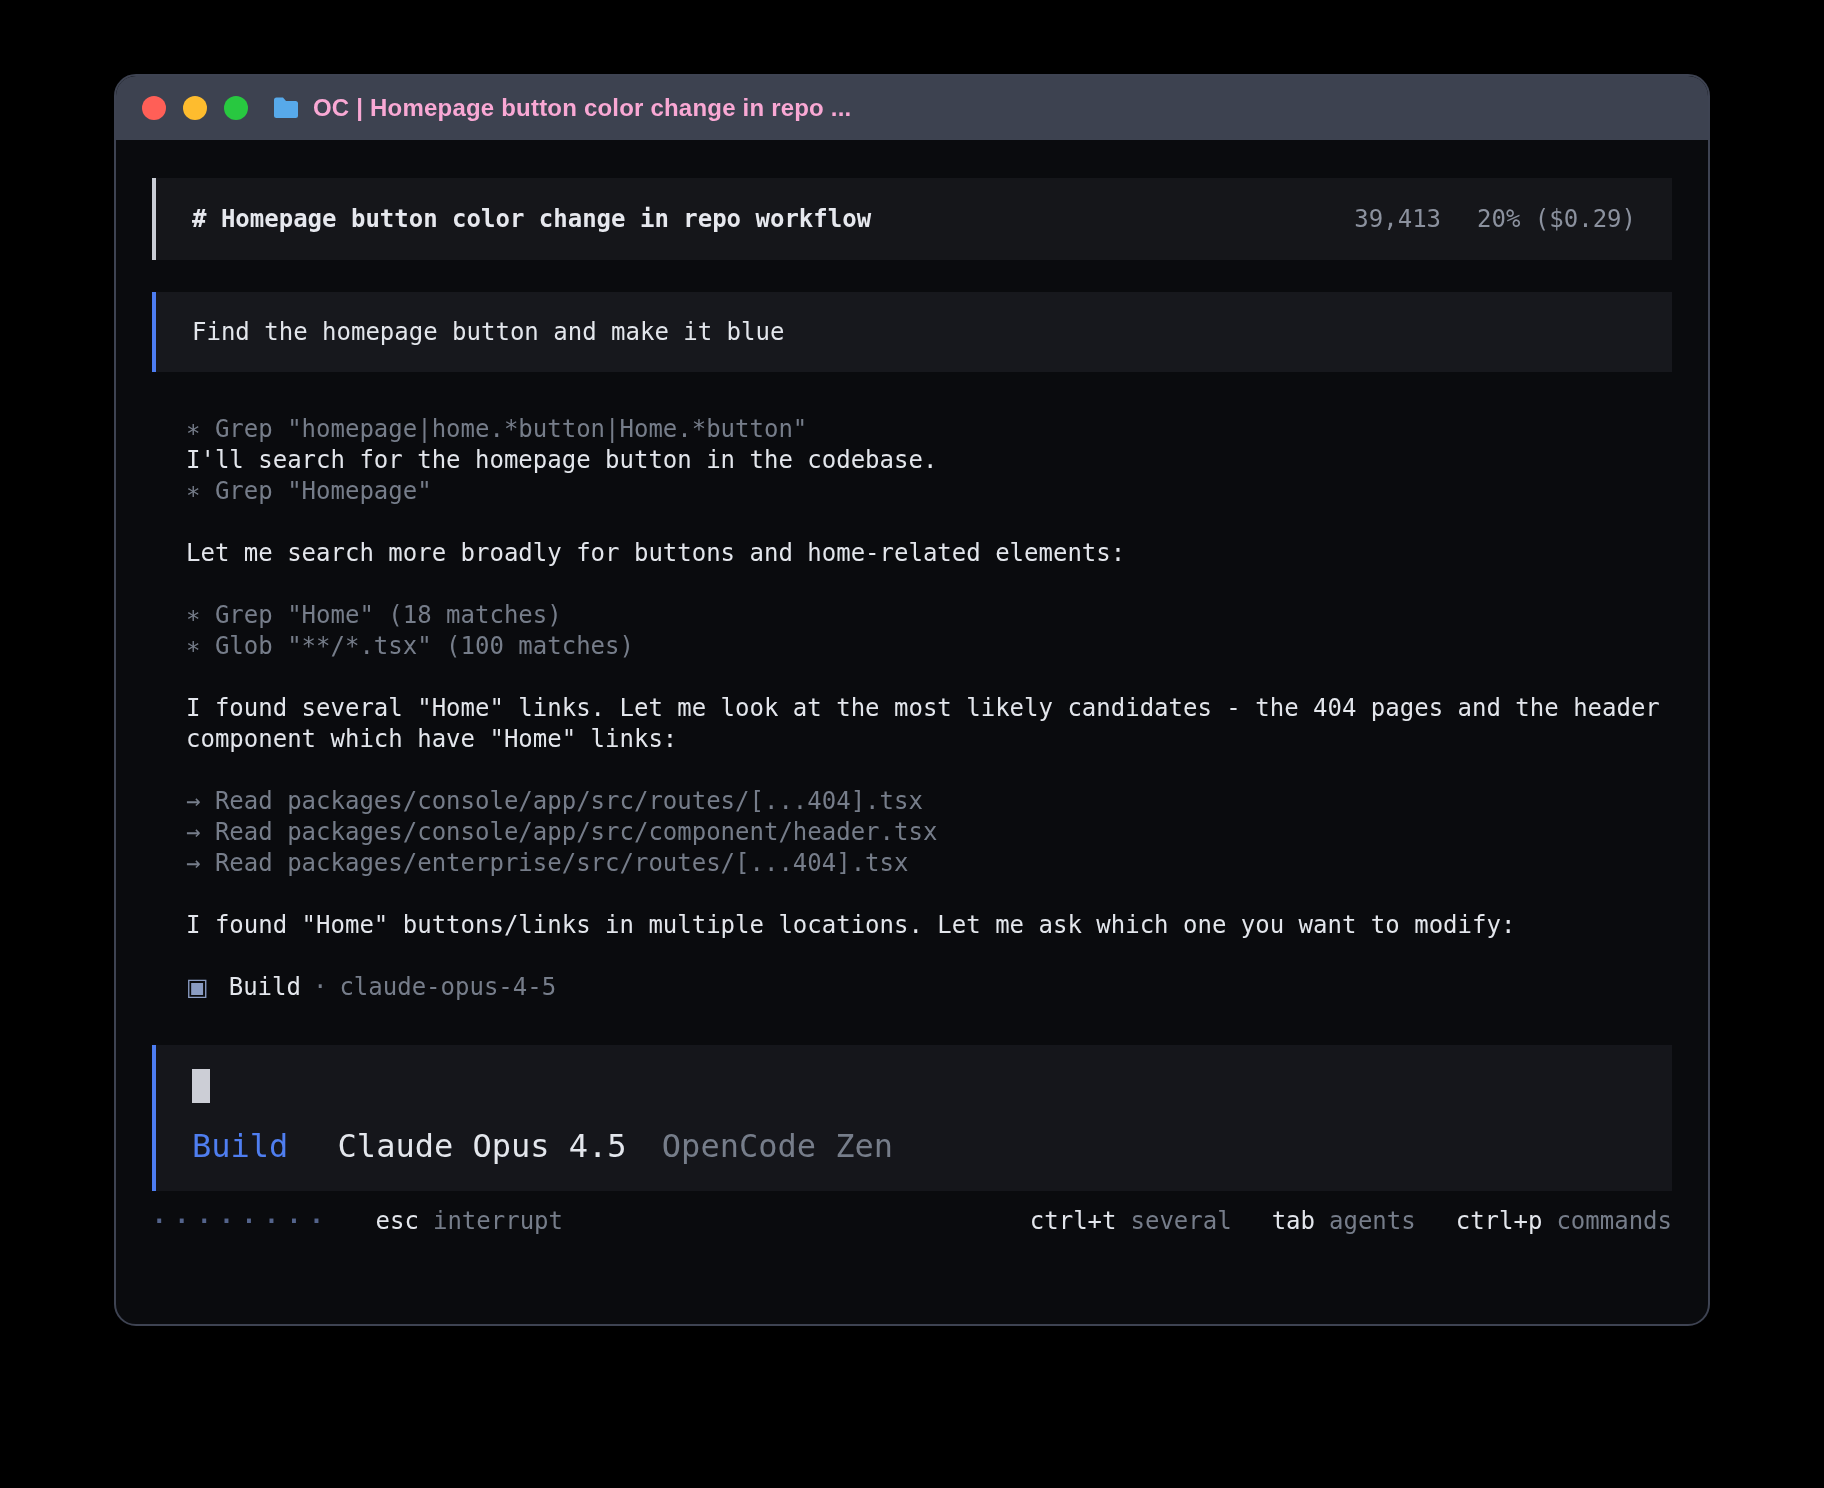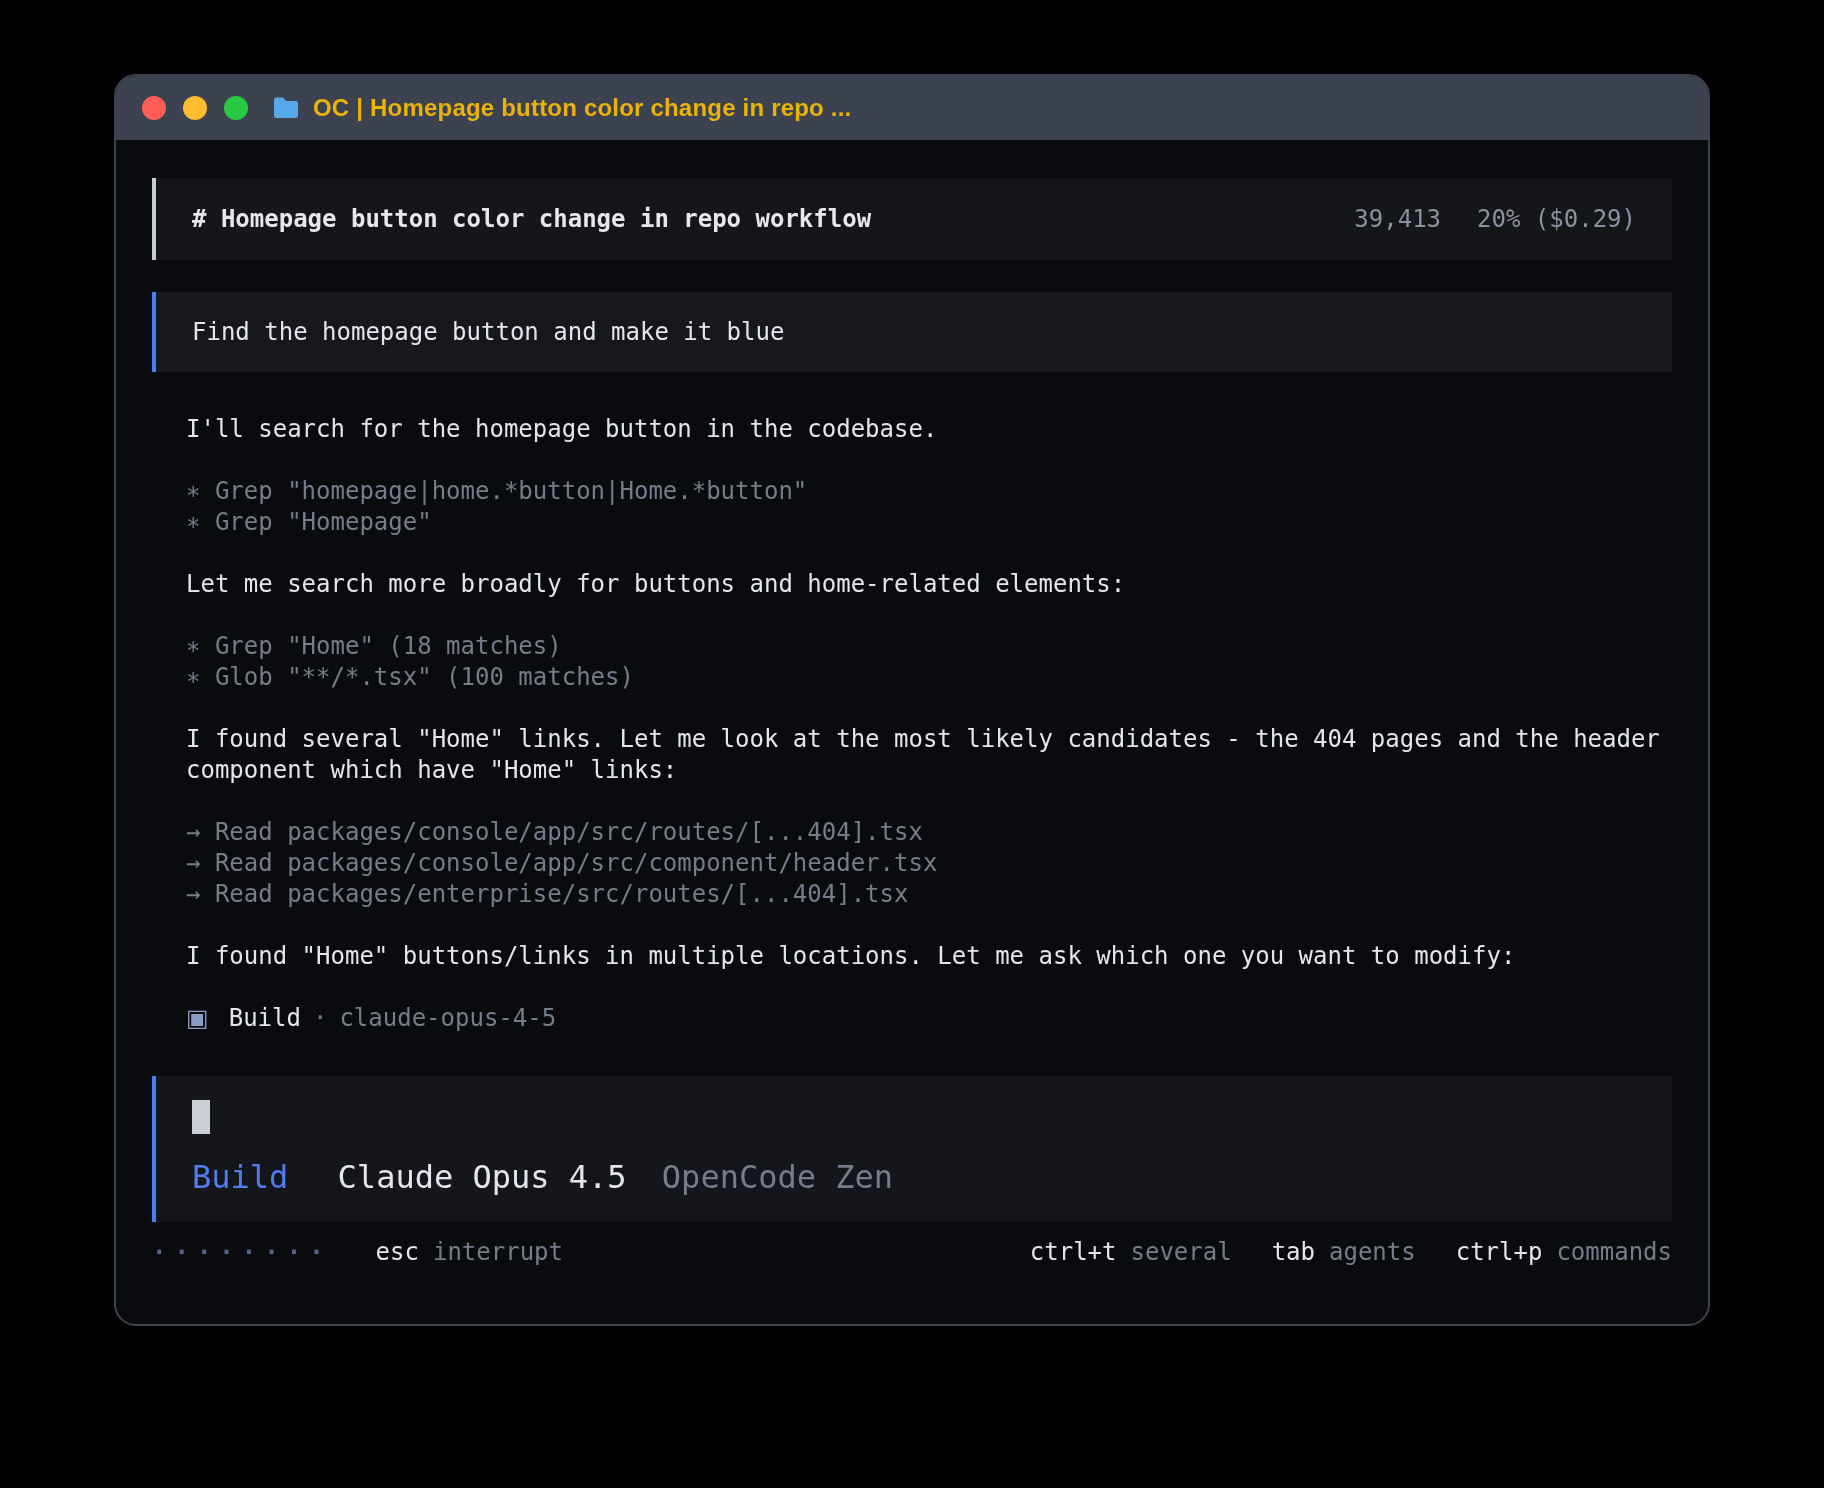--- a/index.html
+++ b/index.html
@@ -33,21 +33,21 @@
   .lights { display: flex; gap: 17px; margin-right: 24px; }
   .light { width: 24px; height: 24px; border-radius: 50%; border: none; padding: 0; }
   .light.red    { background: #ff5f57; }
   .light.yellow { background: #febc2e; }
   .light.green  { background: #28c840; }
   .folder { display: flex; align-items: center; margin-right: 13px; }
   .titlebar-title {
     font-family: "Liberation Sans", sans-serif;
     font-weight: bold;
     font-size: 24px;
-    color: #eab308;
+    color: #f9a8d4;
     letter-spacing: 0.2px;
     text-align: center;
   }
 
   
   .content { padding: 0 36px; }
 
   .session-header {
     margin-top: 38px;
     background: #15161a;
@@ -142,22 +142,22 @@
         <span>39,413</span>
         <span>20% ($0.29)</span>
       </span>
     </div>
 
     <div class="user-msg">
       <span>Find the homepage button and make it blue</span>
     </div>
 
     <div class="conv">
+      <div class="line tool gap">∗ Grep "homepage|home.*button|Home.*button"</div>
       <div class="line text">I'll search for the homepage button in the codebase.</div>
-      <div class="line tool gap">∗ Grep "homepage|home.*button|Home.*button"</div>
       <div class="line tool">∗ Grep "Homepage"</div>
       <div class="line text gap">Let me search more broadly for buttons and home-related elements:</div>
       <div class="line tool gap">∗ Grep "Home" (18 matches)</div>
       <div class="line tool">∗ Glob "**/*.tsx" (100 matches)</div>
       <div class="line text gap">I found several "Home" links. Let me look at the most likely candidates - the 404 pages and the header component which have "Home" links:</div>
       <div class="line tool gap">→ Read packages/console/app/src/routes/[...404].tsx</div>
       <div class="line tool">→ Read packages/console/app/src/component/header.tsx</div>
       <div class="line tool">→ Read packages/enterprise/src/routes/[...404].tsx</div>
       <div class="line text gap">I found "Home" buttons/links in multiple locations. Let me ask which one you want to modify:</div>
 

